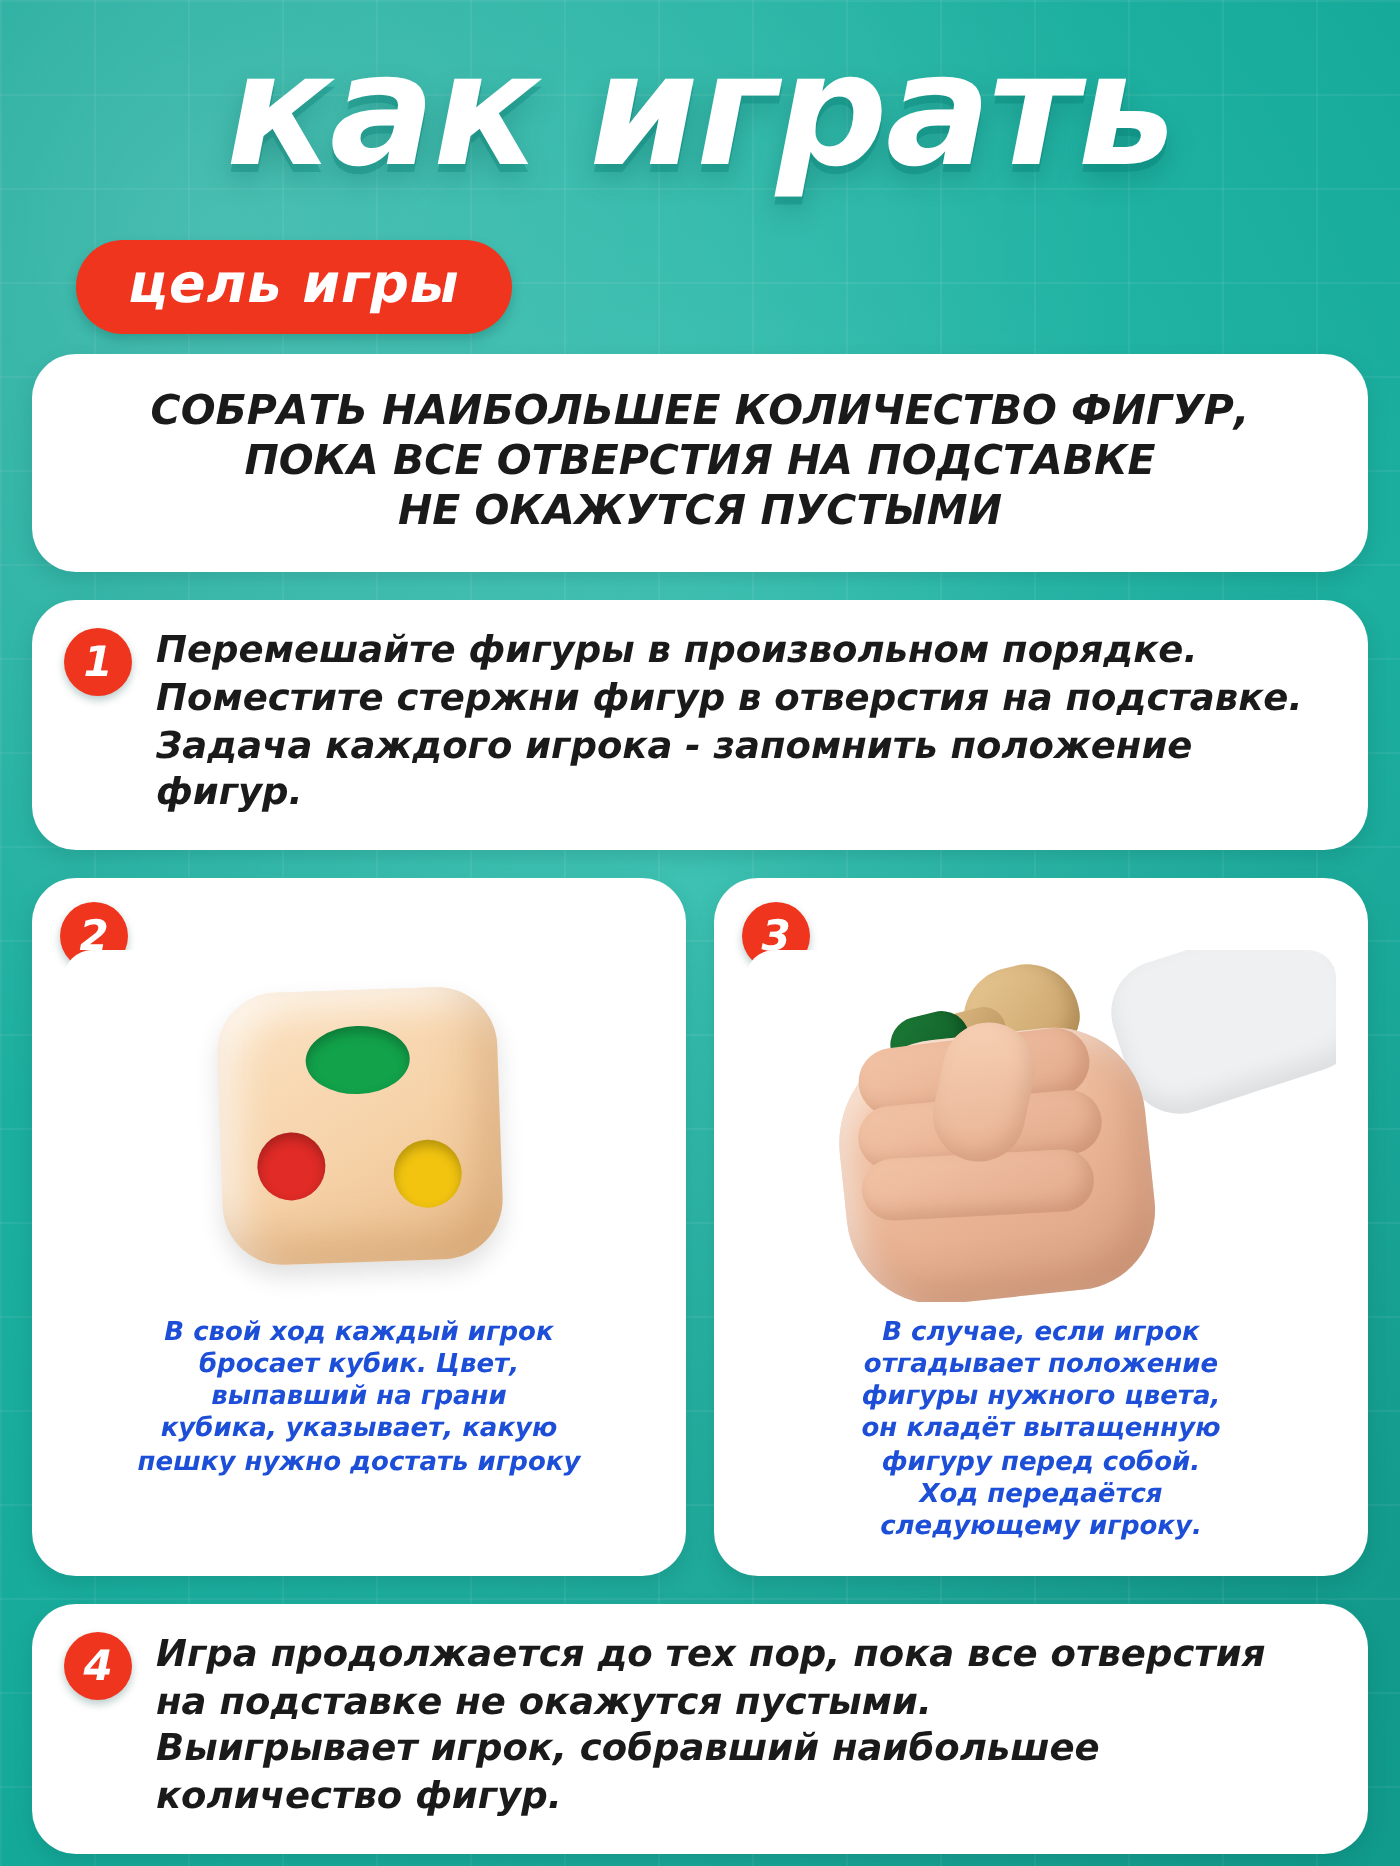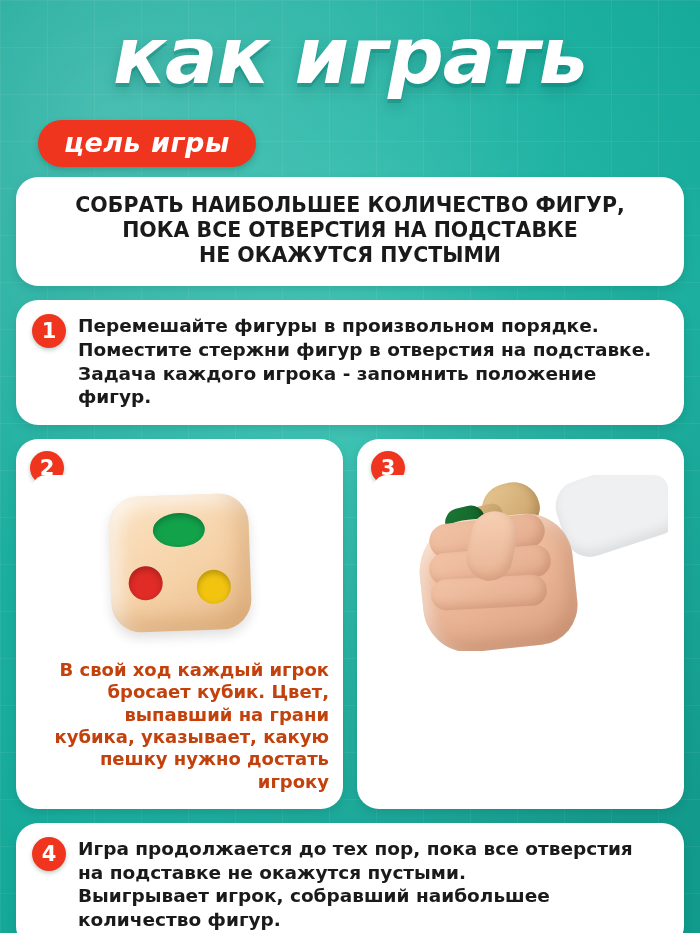--- a/index.html
+++ b/index.html
@@ -83,20 +83,21 @@
     box-shadow: 0 3px 6px rgba(0,70,64,0.25);
   }
 
   
   .card {
     background: #ffffff;
     border-radius: 22px;
     box-shadow: 0 4px 10px rgba(0,80,74,0.18);
     position: relative;
     box-sizing: border-box;
+    font-style: italic;
   }
 
   .goal-card {
     padding: 16px 26px 18px 26px;
     text-align: center;
   }
   .goal-text {
     font-family: "DejaVu Sans", sans-serif;
     font-weight: bold;
     font-size: 20.5px;
@@ -266,24 +267,24 @@
     width: 40px; height: 28px;
     background: linear-gradient(140deg, #1c7a36, #0f5c26);
     border-radius: 14px;
     transform: rotate(-14deg);
     box-shadow: inset -3px -3px 6px rgba(0,0,0,0.25);
   }
 
   .mid-text {
     font-family: "DejaVu Sans", sans-serif;
     font-weight: bold;
-    font-size: 18px;
+    font-size: 13px;
     line-height: 1.24;
-    color: #c2410c;
-    text-align: right;
+    color: #1d4ed8;
+    text-align: center;
     white-space: pre-line;
     padding: 0 2px;
   }
 
   
   .step4 {
     margin-top: 14px;
     padding: 14px 26px 16px 62px;
   }
   .step4 .badge { left: 16px; top: 14px; }
@@ -341,20 +342,27 @@
           <div class="pawn-body"></div>
           <div class="pawn-neck"></div>
           <div class="pawn-tip"></div>
           <div class="fist"></div>
           <div class="finger f1"></div>
           <div class="finger f2"></div>
           <div class="finger f3"></div>
           <div class="thumb"></div>
         </div>
       </div>
+      <div class="mid-text">В случае, если игрок
+отгадывает положение
+фигуры нужного цвета,
+он кладёт вытащенную
+фигуру перед собой.
+Ход передаётся
+следующему игроку.</div>
     </div>
 
   </div>
 
   <div class="card step4">
     <div class="badge">4</div>
     <div class="step-text">Игра продолжается до тех пор, пока все отверстия
 на подставке не окажутся пустыми.
 Выигрывает игрок, собравший наибольшее
 количество фигур.</div>

